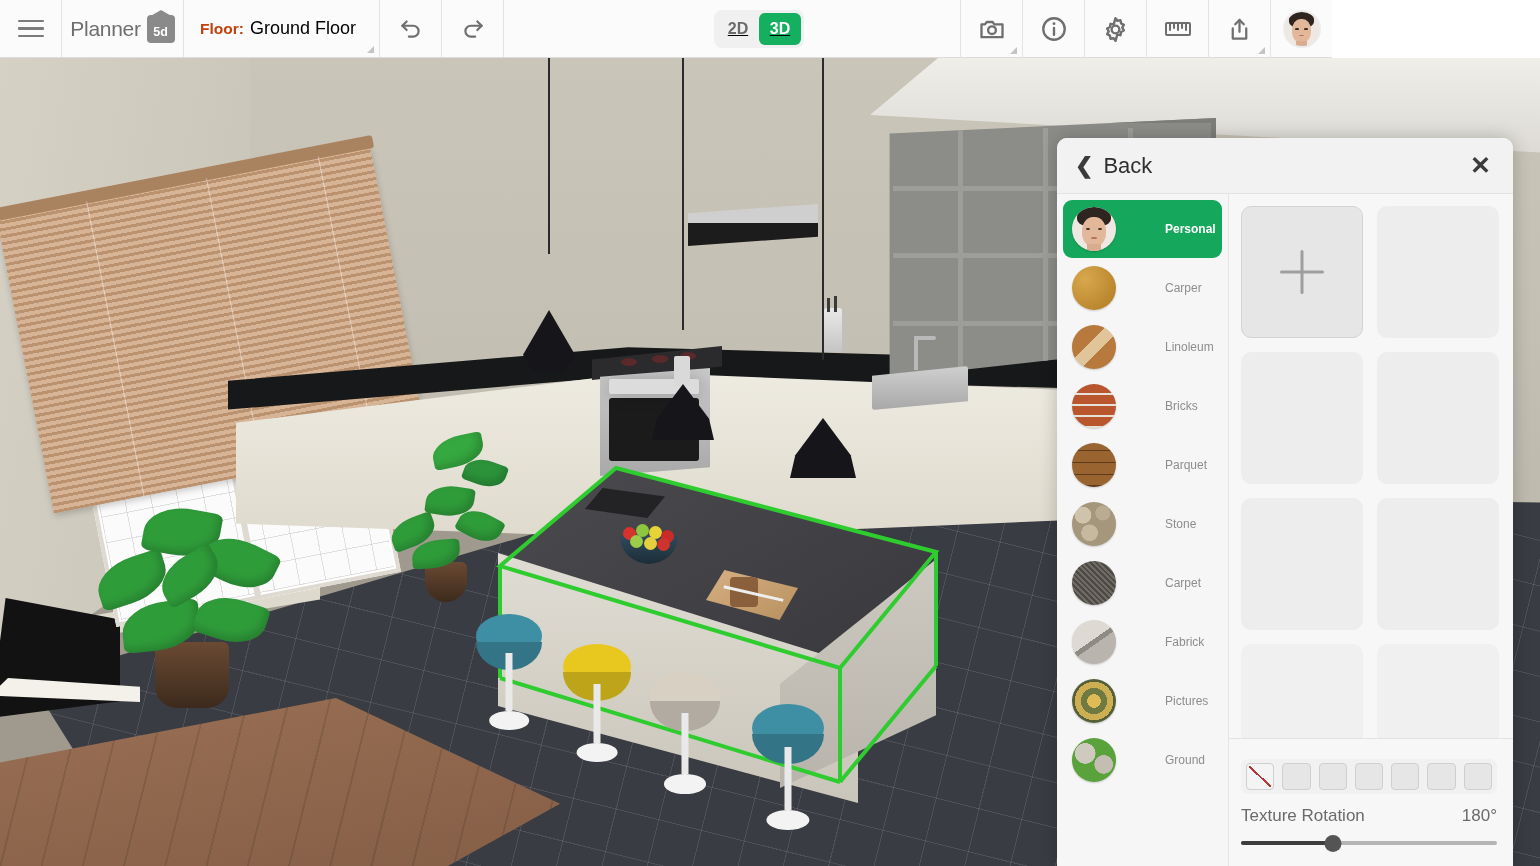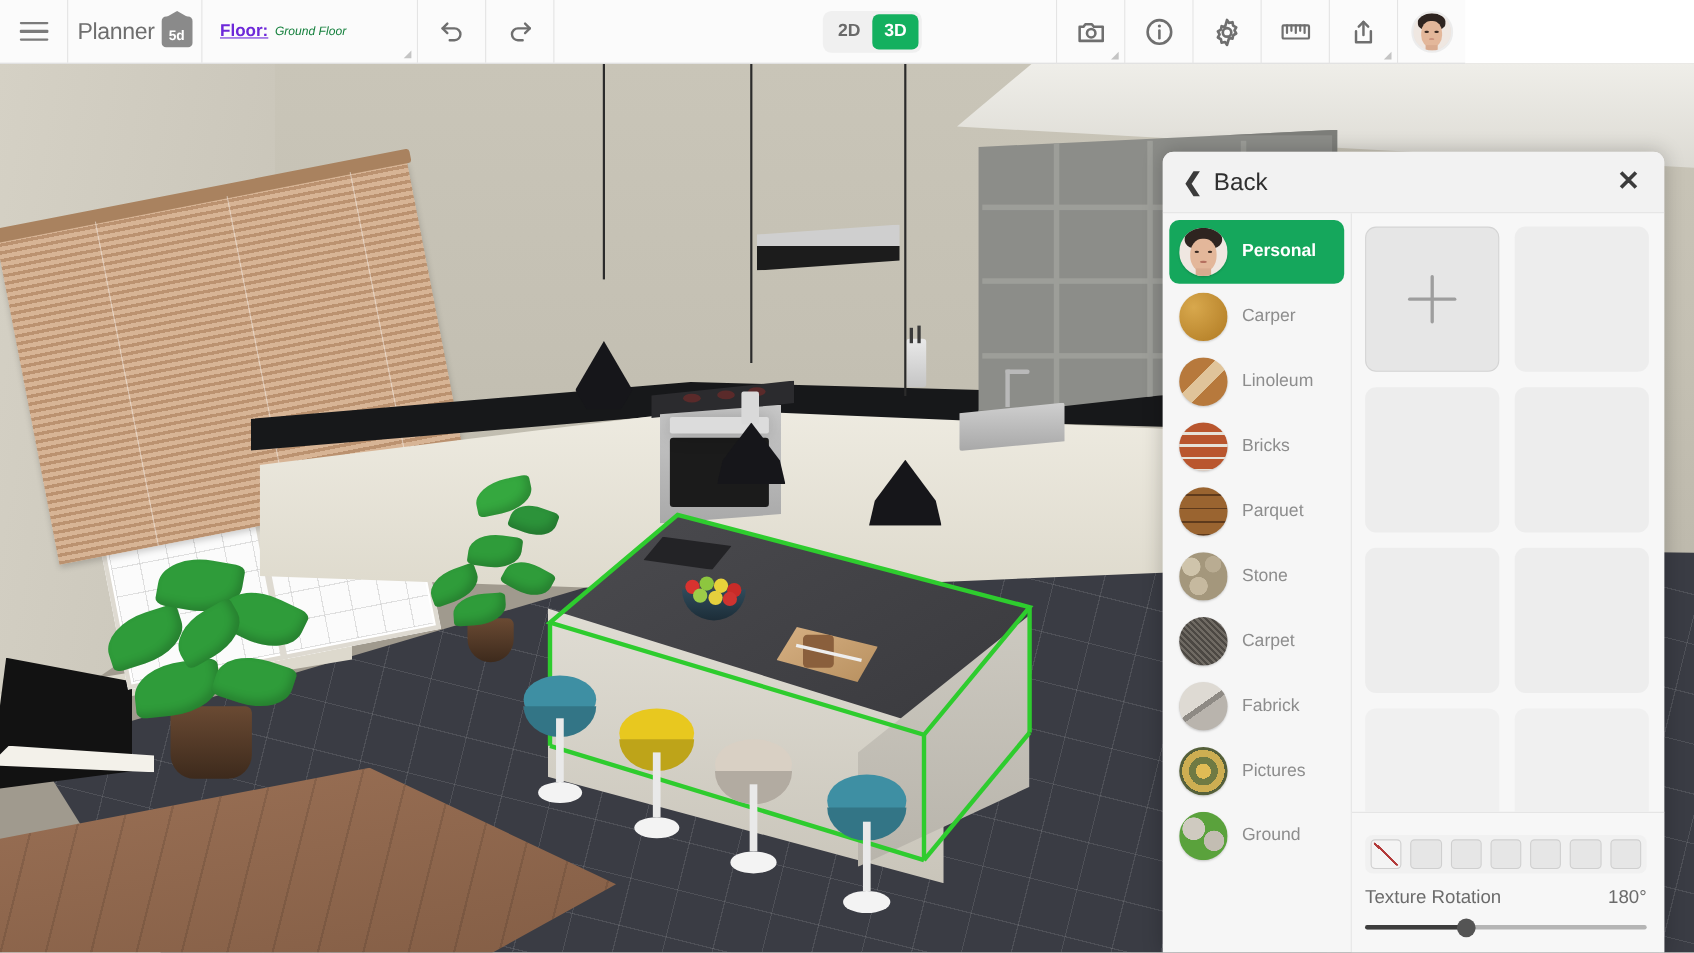--- a/index.html
+++ b/index.html
@@ -44,30 +44,31 @@
     display:flex; align-items:flex-end; justify-content:center;
     padding-bottom: 4px;
     position: relative;
   }
   .brand-badge::before {
     content:""; position:absolute; top:-5px; left:50%; transform:translateX(-50%);
     width:0;height:0;border-left:14px solid transparent;border-right:14px solid transparent;
     border-bottom:8px solid #8a8a8a;
   }
   .floor-cell { width: 196px; padding: 0 16px; justify-content: flex-start; gap: 6px; }
-  .floor-label { font-size: 15.5px; color: #6d28d9; font-weight: bold; text-decoration: underline; }
-  .floor-value { font-size: 11px; color: #15803d; font-style: italic; }
+  .floor-label { font-size: 15.5px; color: #c2410c; font-weight: bold; }
+  .floor-value { font-size: 18px; color: #000000; }
   .undo, .redo { width: 62px; }
   .icon-stroke { stroke: #6f6f6f; fill: none; stroke-width: 2; stroke-linecap: round; stroke-linejoin: round; }
 
   .toggle-wrap {
-    position: absolute; left: 748px; top: 10px;
+    position: absolute; left: 714px; top: 10px;
     display: flex; align-items: center;
     background: #f0f0f0; border-radius: 8px; padding: 3px;
     height: 38px;
+    text-decoration: underline;
   }
   .toggle-btn {
     width: 42px; height: 32px; border-radius: 6px;
     display:flex; align-items:center; justify-content:center;
     font-size: 16px; font-weight: bold; color:#6a6a6a;
   }
   .toggle-btn.active { background: #14b05f; color: #fff; }
 
   .right-group { position: absolute; right: 0; top: 0; height: 58px; display: flex; }
   .right-group .tb-cell { width: 62px; border-left: 1px solid #e4e4e4; border-right: none; }
@@ -336,21 +337,21 @@
     display:flex; align-items:center; gap:13px;
     height: 58px; padding: 0 8px 0 9px;
     border-radius: 9px; margin: 0 6px 1px 6px;
   }
   .cat-item.active { background:#15a75c; }
   .cat-thumb {
     width:44px; height:44px; border-radius:50%; flex:0 0 44px;
     overflow:hidden; position:relative;
     box-shadow: 0 1px 2px rgba(0,0,0,0.18);
   }
-  .cat-label { font-size:16px; color:#8d8d8d; }
+  .cat-label { font-size:12px; color:#8d8d8d;margin-left:36px; }
   .cat-item.active .cat-label { color:#fff; font-weight:bold; }
 
   .content-col { flex:1; display:flex; flex-direction:column; min-width:0; background:#f7f7f7; }
   .tile-grid {
     flex:1; overflow:hidden;
     display:grid; grid-template-columns: 1fr 1fr;
     gap: 14px; padding: 12px 14px 0 12px;
     align-content:start;
   }
   .tile {

